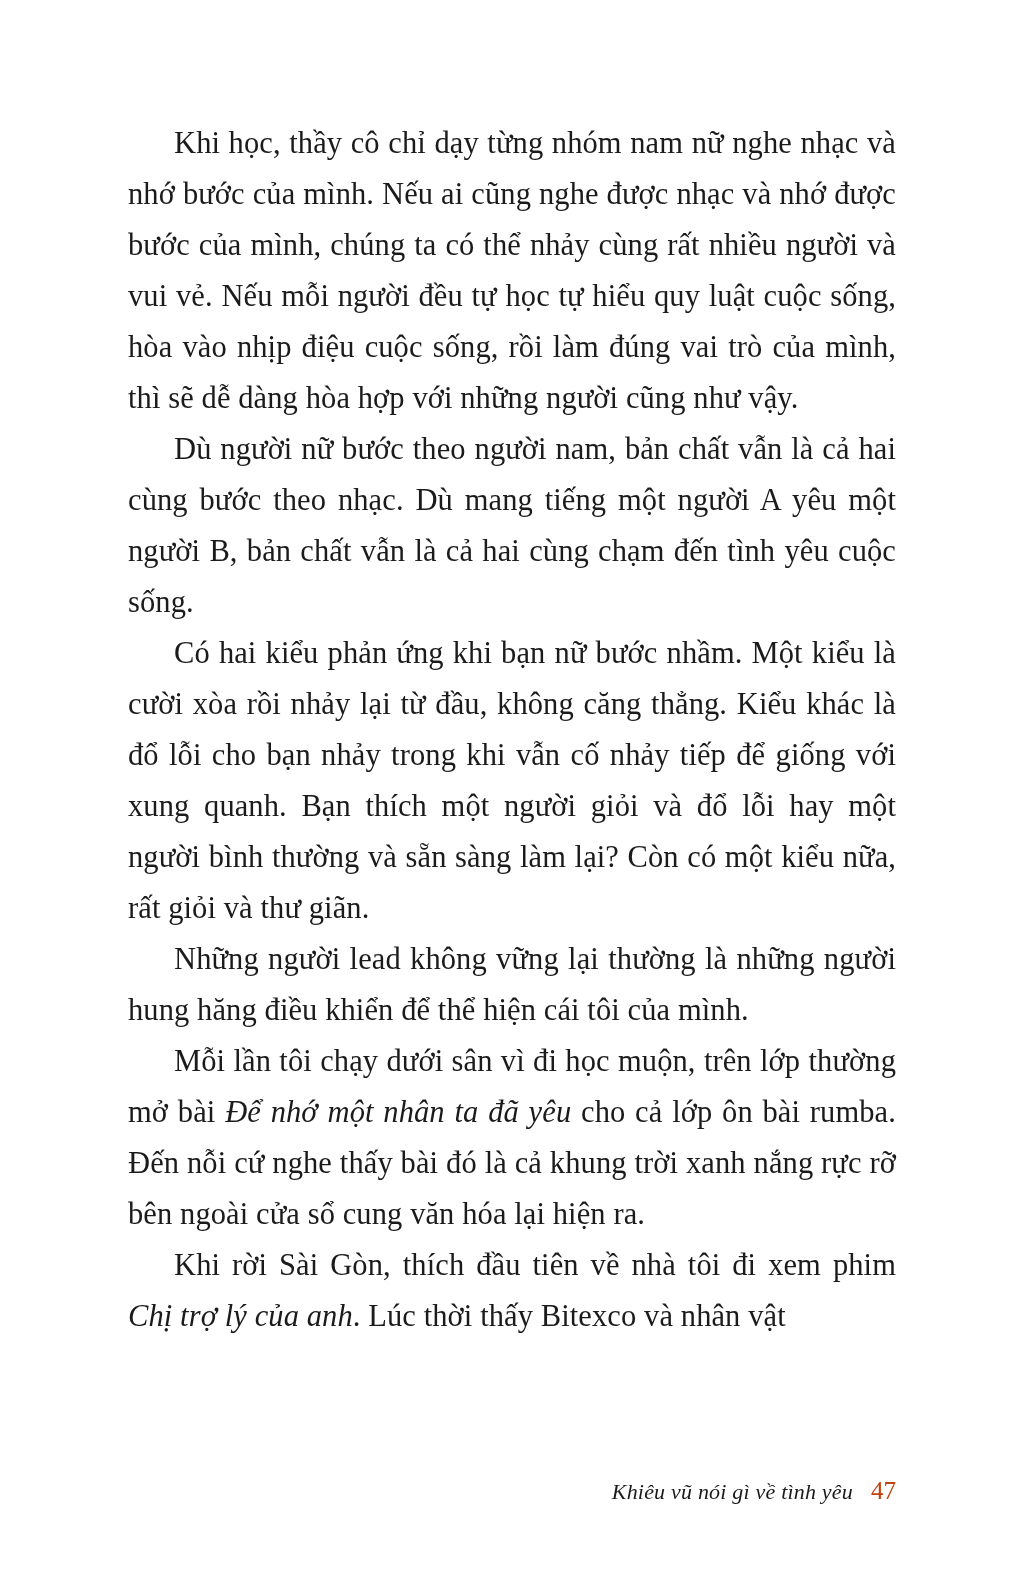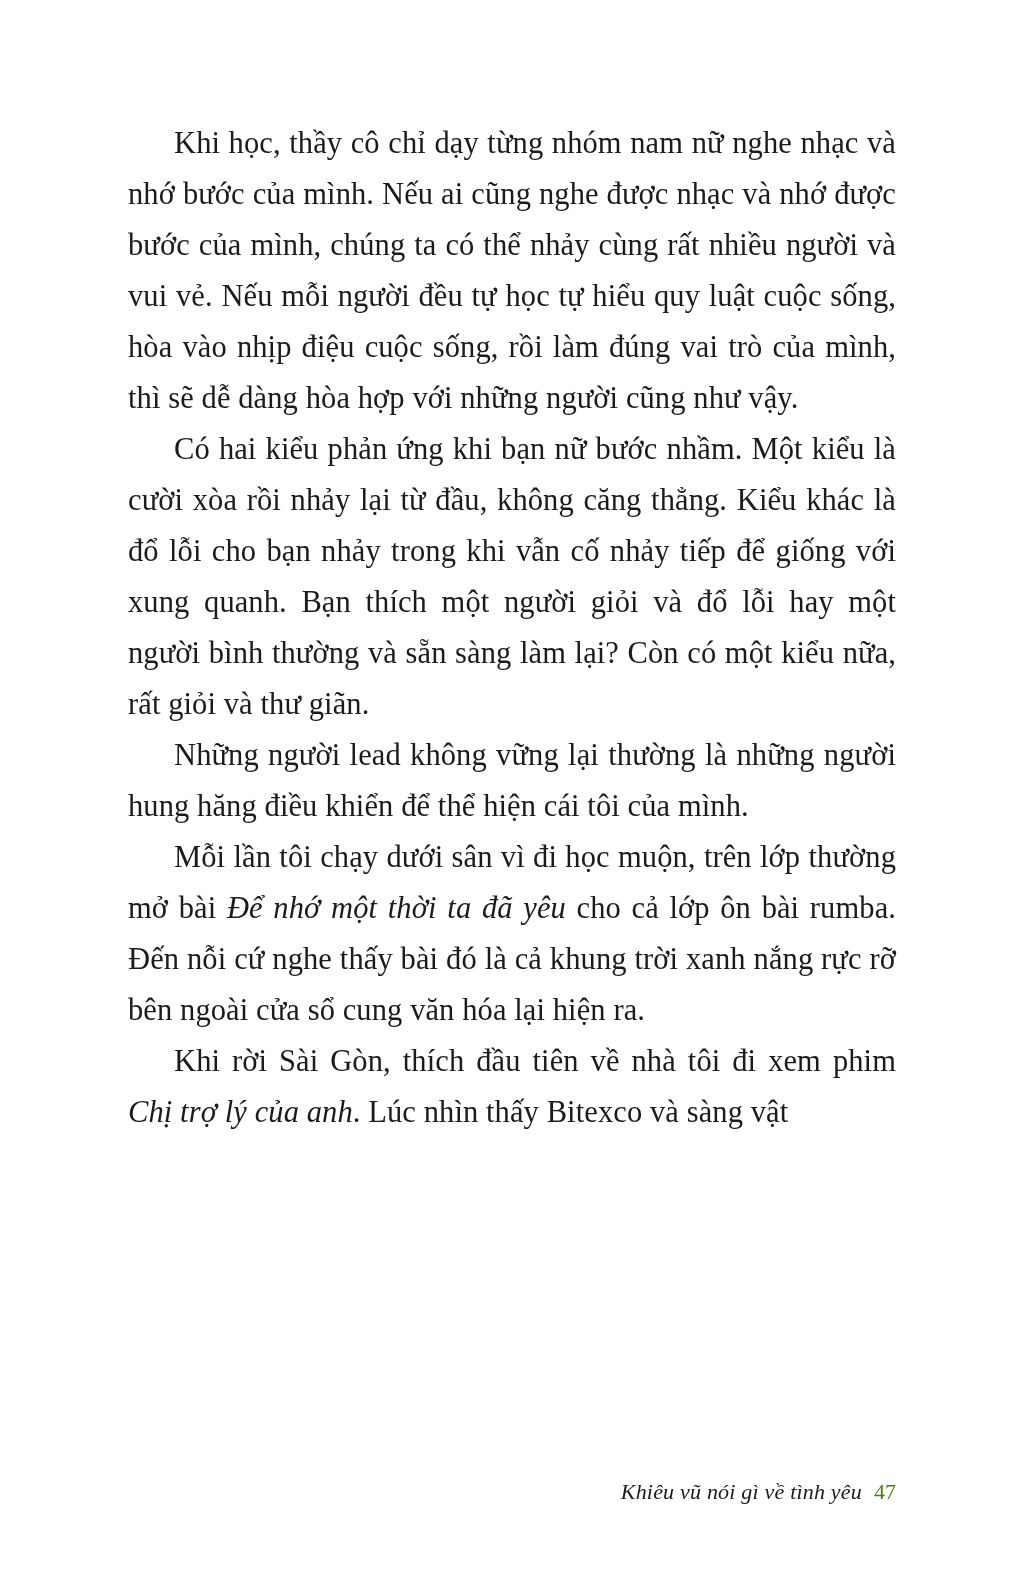--- a/index.html
+++ b/index.html
@@ -40,47 +40,48 @@
     font-style: italic;
   }
   .footer {
     position: absolute;
     left: 128px;
     right: 128px;
     bottom: 70px;
     display: flex;
     justify-content: flex-end;
     align-items: baseline;
-    gap: 12px;
+    gap: 18px;
   }
   .footer-title {
     font-style: italic;
     font-size: 22px;
     color: #1b1b1b;
     letter-spacing: 0.2px;
   }
   .footer-page {
-    font-size: 22px;
-    color: #4d7c0f;
+    font-size: 25px;
+    color: #c2410c;
   }
 </style>
 </head>
 <body>
 
 <div class="page">
 
   <div class="body-text">
     <p>Khi học, thầy cô chỉ dạy từng nhóm nam nữ nghe nhạc và nhớ bước của mình. Nếu ai cũng nghe được nhạc và nhớ được bước của mình, chúng ta có thể nhảy cùng rất nhiều người và vui vẻ. Nếu mỗi người đều tự học tự hiểu quy luật cuộc sống, hòa vào nhịp điệu cuộc sống, rồi làm đúng vai trò của mình, thì sẽ dễ dàng hòa hợp với những người cũng như vậy.</p>
+    <p>Dù người nữ bước theo người nam, bản chất vẫn là cả hai cùng bước theo nhạc. Dù mang tiếng một người A yêu một người B, bản chất vẫn là cả hai cùng chạm đến tình yêu cuộc sống.</p>
     <p>Có hai kiểu phản ứng khi bạn nữ bước nhầm. Một kiểu là cười xòa rồi nhảy lại từ đầu, không căng thẳng. Kiểu khác là đổ lỗi cho bạn nhảy trong khi vẫn cố nhảy tiếp để giống với xung quanh. Bạn thích một người giỏi và đổ lỗi hay một người bình thường và sẵn sàng làm lại? Còn có một kiểu nữa, rất giỏi và thư giãn.</p>
     <p>Những người lead không vững lại thường là những người hung hăng điều khiển để thể hiện cái tôi của mình.</p>
     <p>
-      <span>Mỗi lần tôi chạy dưới sân vì đi học muộn, trên lớp thường mở bài </span><em>Để nhớ một thời ta đã yêu</em><span> cho cả lớp ôn bài rumba. Đến nỗi cứ nghe thấy bài đó là cả khung trời xanh nắng rực rỡ bên ngoài cửa sổ cung văn hóa lại hiện ra.</span>
+      <span>Mỗi lần tôi chạy dưới sân vì đi học muộn, trên lớp thường mở bài </span><em>Để nhớ một nhân ta đã yêu</em><span> cho cả lớp ôn bài rumba. Đến nỗi cứ nghe thấy bài đó là cả khung trời xanh nắng rực rỡ bên ngoài cửa sổ cung văn hóa lại hiện ra.</span>
     </p>
     <p>
-      <span>Khi rời Sài Gòn, thích đầu tiên về nhà tôi đi xem phim </span><em>Chị trợ lý của anh</em><span>. Lúc nhìn thấy Bitexco và sàng vật</span>
+      <span>Khi rời Sài Gòn, thích đầu tiên về nhà tôi đi xem phim </span><em>Chị trợ lý của anh</em><span>. Lúc thời thấy Bitexco và nhân vật</span>
     </p>
   </div>
 
   <div class="footer">
     <span class="footer-title">Khiêu vũ nói gì về tình yêu</span>
     <span class="footer-page">47</span>
   </div>
 
 </div>
 

